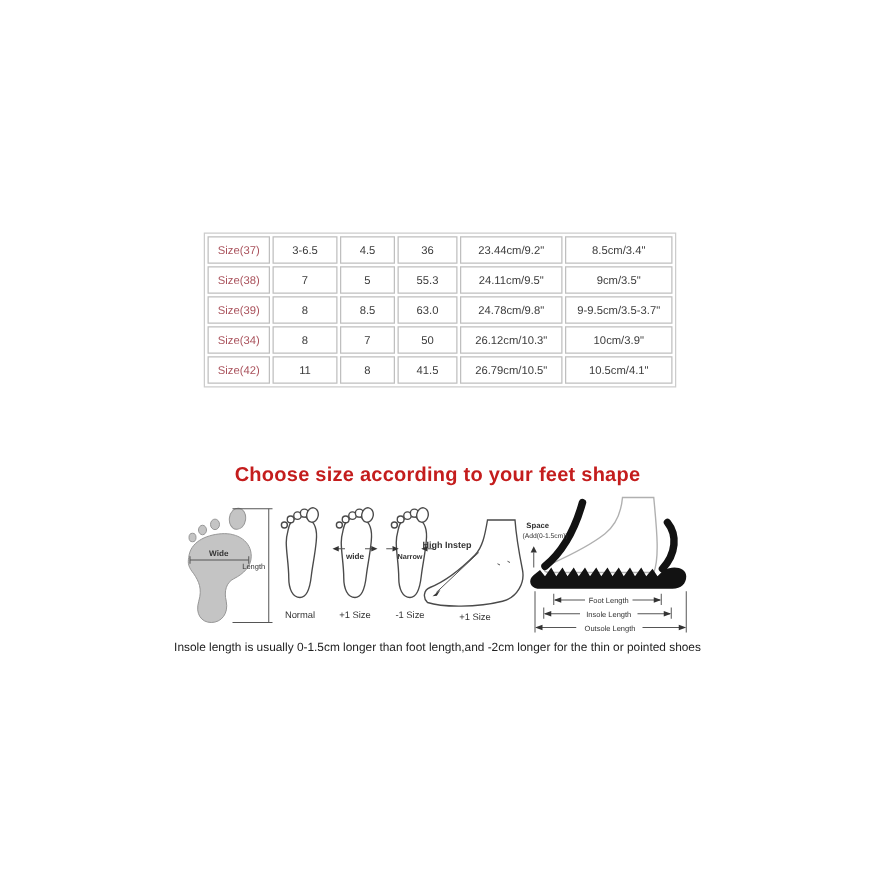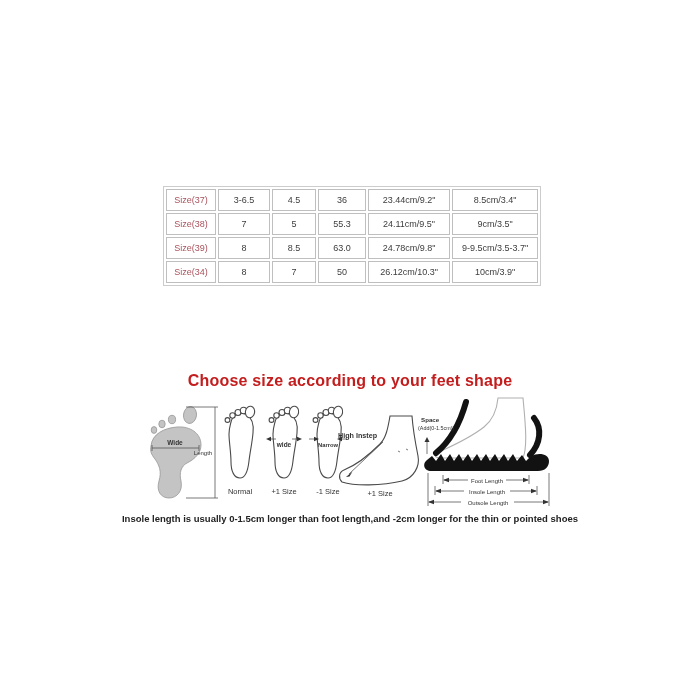--- a/index.html
+++ b/index.html
@@ -29,21 +29,21 @@
   .lbl-b{font-size:6.5px;font-weight:bold;}
   .outline{fill:#ffffff;stroke:#4a4a4a;stroke-width:1.1;}
   .grayfill{fill:#c4c4c4;stroke:#979797;stroke-width:0.8;}
   .meas{stroke:#555555;stroke-width:0.8;fill:none;}
   .arrowhead{fill:#333333;stroke:none;}
   .black{fill:#121212;stroke:none;}
   .strap{stroke:#121212;stroke-width:6;fill:none;stroke-linecap:round;}
 
   
   #note{position:absolute;left:0;top:513px;width:700px;text-align:center;
-        font-size:9.5px;font-weight:bold;color:#222222;}
+        font-size:9.5px;font-weight:normal;color:#222222;}
 </style>
 </head>
 <body>
 
 <div id="page">
 
   <table id="size-table">
     <colgroup>
       <col style="width:50px">
         <col style="width:52px">
@@ -77,20 +77,28 @@
           <td>24.78cm/9.8"</td>
           <td>9-9.5cm/3.5-3.7"</td>
         </tr>
         <tr>
           <td class="size-cell">Size(34)</td>
           <td>8</td>
           <td>7</td>
           <td>50</td>
           <td>26.12cm/10.3"</td>
           <td>10cm/3.9"</td>
+        </tr>
+        <tr>
+          <td class="size-cell">Size(42)</td>
+          <td>11</td>
+          <td>8</td>
+          <td>41.5</td>
+          <td>26.79cm/10.5"</td>
+          <td>10.5cm/4.1"</td>
         </tr>
       </tbody>
   </table>
 
   <div id="heading">Choose size according to your feet shape</div>
 
   <div id="diagrams">
 
     <svg style="left:4px" width="78" height="100" viewBox="0 0 78 100">
       <ellipse class="grayfill" cx="10" cy="28" rx="2.8" ry="3.4"></ellipse>

